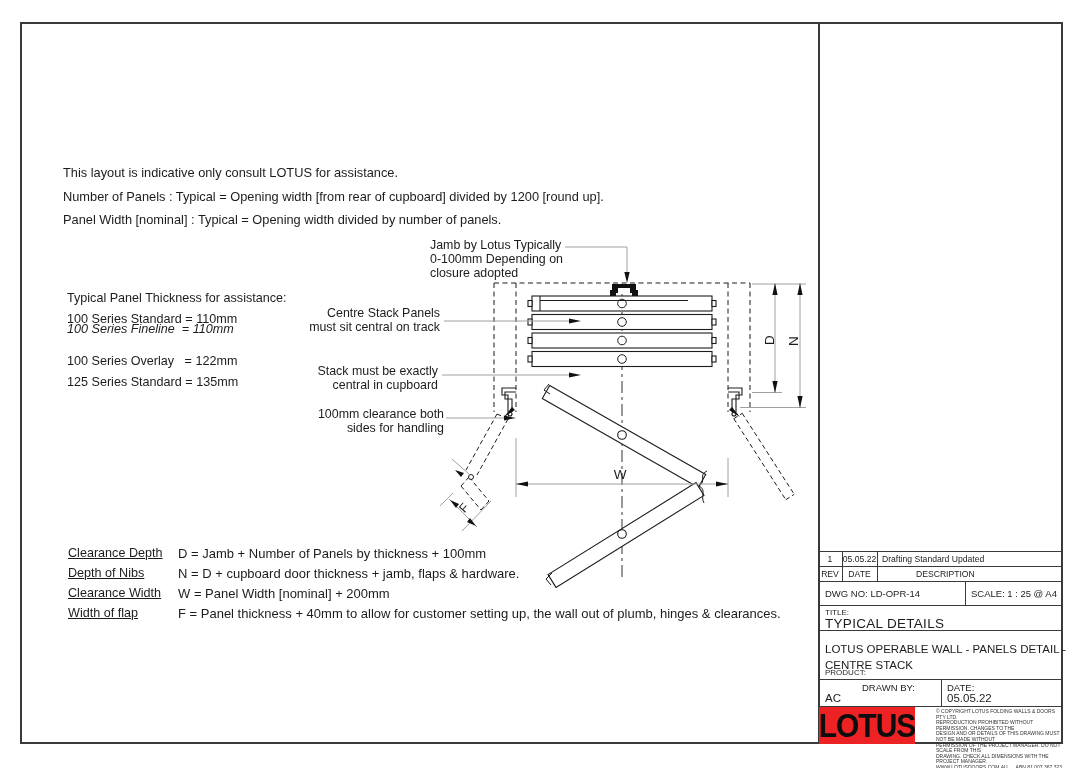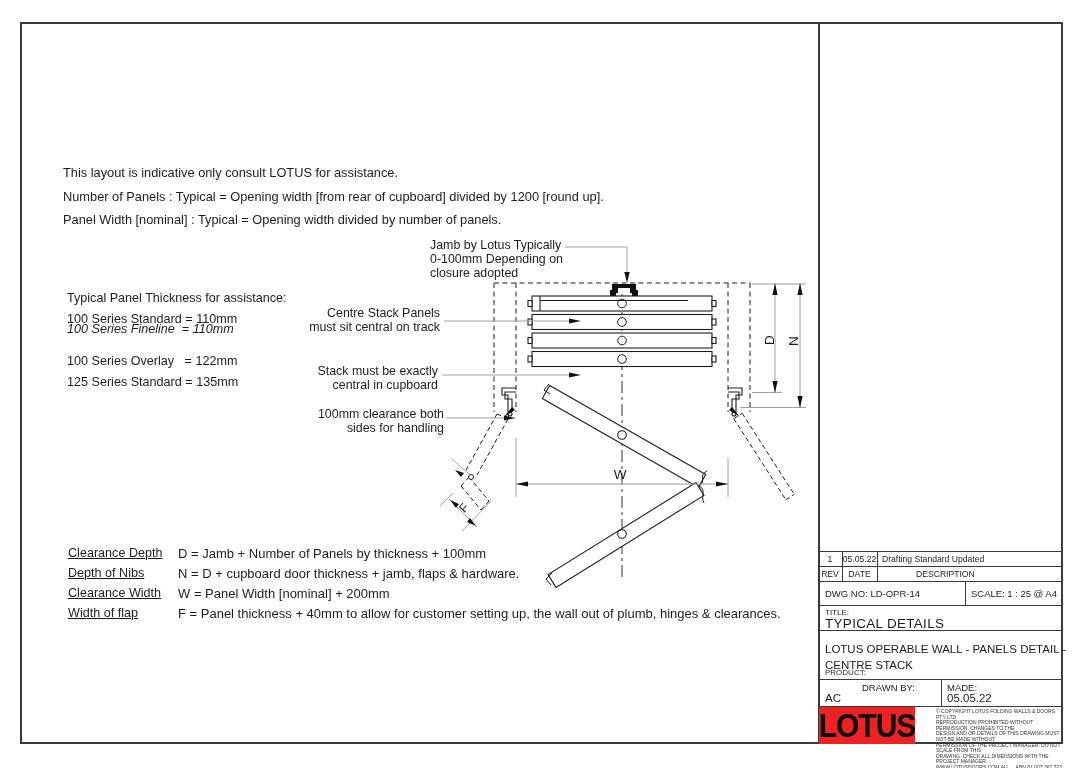--- a/index.html
+++ b/index.html
@@ -251,21 +251,21 @@
 
   <div class="tb-small" style="left:825px;top:608px;">TITLE:</div>
   <div class="tb-title" style="left:825px;top:616px;">TYPICAL DETAILS</div>
 
   <div class="tb-small" style="left:825px;top:633px;margin-top:35px;">PRODUCT:</div>
   <div class="tb-val" style="left:825px;top:643px;">LOTUS OPERABLE WALL - PANELS DETAIL -</div>
   <div class="tb-val" style="left:825px;top:659px;">CENTRE STACK</div>
 
   <div class="tb-med" style="left:825px;top:682px;margin-left:37px;">DRAWN BY:</div>
   <div class="tb-val" style="left:825px;top:692px;">AC</div>
-  <div class="tb-med" style="left:947px;top:682px;">MADE:</div>
+  <div class="tb-med" style="left:947px;top:682px;">DATE:</div>
   <div class="tb-val" style="left:947px;top:692px;">05.05.22</div>
 
   <div class="logo-box" id="logo-box" style="background: rgb(237, 34, 36);">
     <span class="logo-text">LOTUS</span>
   </div>
 
   <div class="copyright">
     <div>© COPYRIGHT LOTUS FOLDING WALLS &amp; DOORS PTY LTD.</div>
     <div>REPRODUCTION PROHIBITED WITHOUT PERMISSION. CHANGES TO THE</div>
     <div>DESIGN AND OR DETAILS OF THIS DRAWING MUST NOT BE MADE WITHOUT</div>

